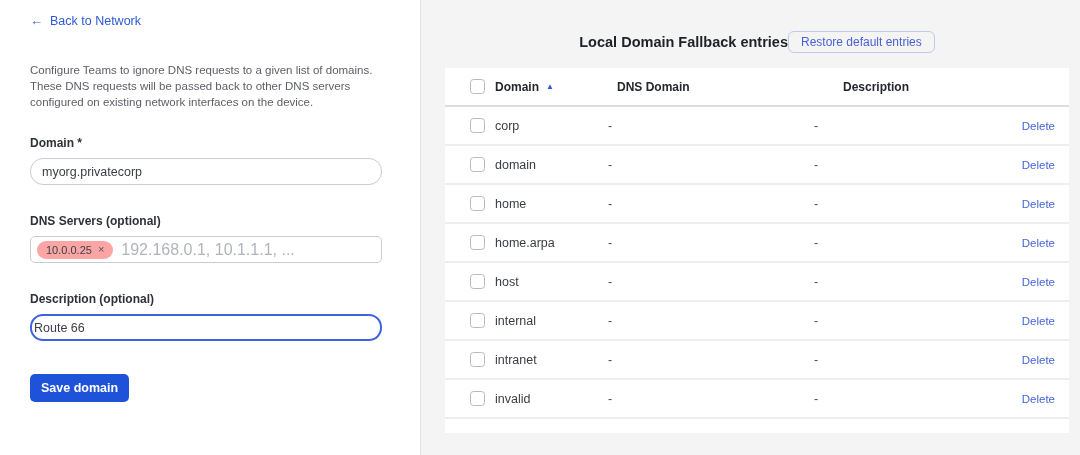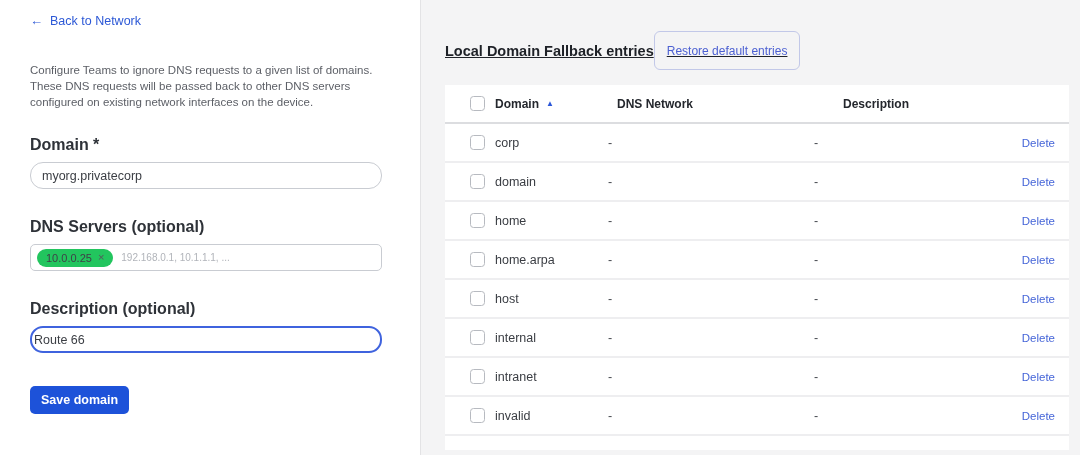--- a/index.html
+++ b/index.html
@@ -39,21 +39,21 @@
   p.page-desc {
     margin-top: 33px;
     max-width: 346px;
     font-size: 11.5px;
     line-height: 16px;
     color: #5c5f66;
   }
   .field-label {
     display: block;
     margin-top: 29px;
-    font-size: 16px;
+    font-size: 12px;
     font-weight: 700;
     color: #2e3238;
   }
   .field-label.first { margin-top: 26px; }
   .text-input {
     margin-top: 8px;
     width: 352px;
     height: 27px;
     border: 1px solid #c9ccd2;
     border-radius: 13px;
@@ -78,39 +78,39 @@
     background: #fff;
     display: flex;
     align-items: center;
     padding: 0 6px;
     gap: 8px;
   }
   .tag-pill {
     display: inline-flex;
     align-items: center;
     gap: 6px;
-    background: #22c55e;
+    background: #fca5a5;
     border-radius: 10px;
     padding: 3px 9px;
     font-size: 11px;
     color: #3e4147;
     white-space: nowrap;
   }
   .tag-pill .remove {
     font-size: 11px;
     color: #55585e;
     cursor: pointer;
     line-height: 1;
   }
   .tag-input input {
     border: none;
     outline: none;
     flex: 1;
     font-family: "Liberation Sans", sans-serif;
-    font-size: 10px;
+    font-size: 16px;
     color: #3b3e44;
     background: transparent;
   }
   .tag-input input::placeholder { color: #b1b4ba; }
   .save-btn {
     margin-top: 33px;
     background: #1d52d9;
     color: #ffffff;
     border: none;
     border-radius: 5px;
@@ -125,34 +125,33 @@
   
   .right-panel {
     flex: 1;
     background: #f4f4f5;
     border-left: 1px solid #e3e3e5;
     padding: 0 11px 0 24px;
   }
   .rp-header {
     margin-top: 31px;
     display: flex;
-    justify-content: flex-start;
-    align-items: center;
-    text-decoration: underline;
+    justify-content: center;
+    align-items: center;
   }
   .rp-title {
     font-size: 14.5px;
     font-weight: 700;
     color: #1e2127;
   }
   .restore-btn {
     background: transparent;
     border: 1px solid #c2c8e8;
     border-radius: 6px;
-    height: 39px;
+    height: 22px;
     padding: 0 12px;
     color: #4c60d2;
     font-family: "Liberation Sans", sans-serif;
     font-size: 12px;
     cursor: pointer;
   }
   .table {
     margin-top: 15px;
     background: #a3a3a3;
   }
@@ -237,21 +236,21 @@
     <button class="restore-btn">Restore default entries</button>
   </div>
 
   <div class="table">
     <div class="thead">
       <span class="checkbox"></span>
       <span class="th-domain">
         <span>Domain</span>
         <span class="sort-arrow">▲</span>
       </span>
-      <span class="th-dns">DNS Network</span>
+      <span class="th-dns">DNS Domain</span>
       <span class="th-desc">Description</span>
       <span></span>
     </div>
 
     <div id="table-body">
   <div class="trow">
     <span class="checkbox"></span>
     <span>corp</span>
     <span class="cell-dash">-</span>
     <span class="cell-dash">-</span>

